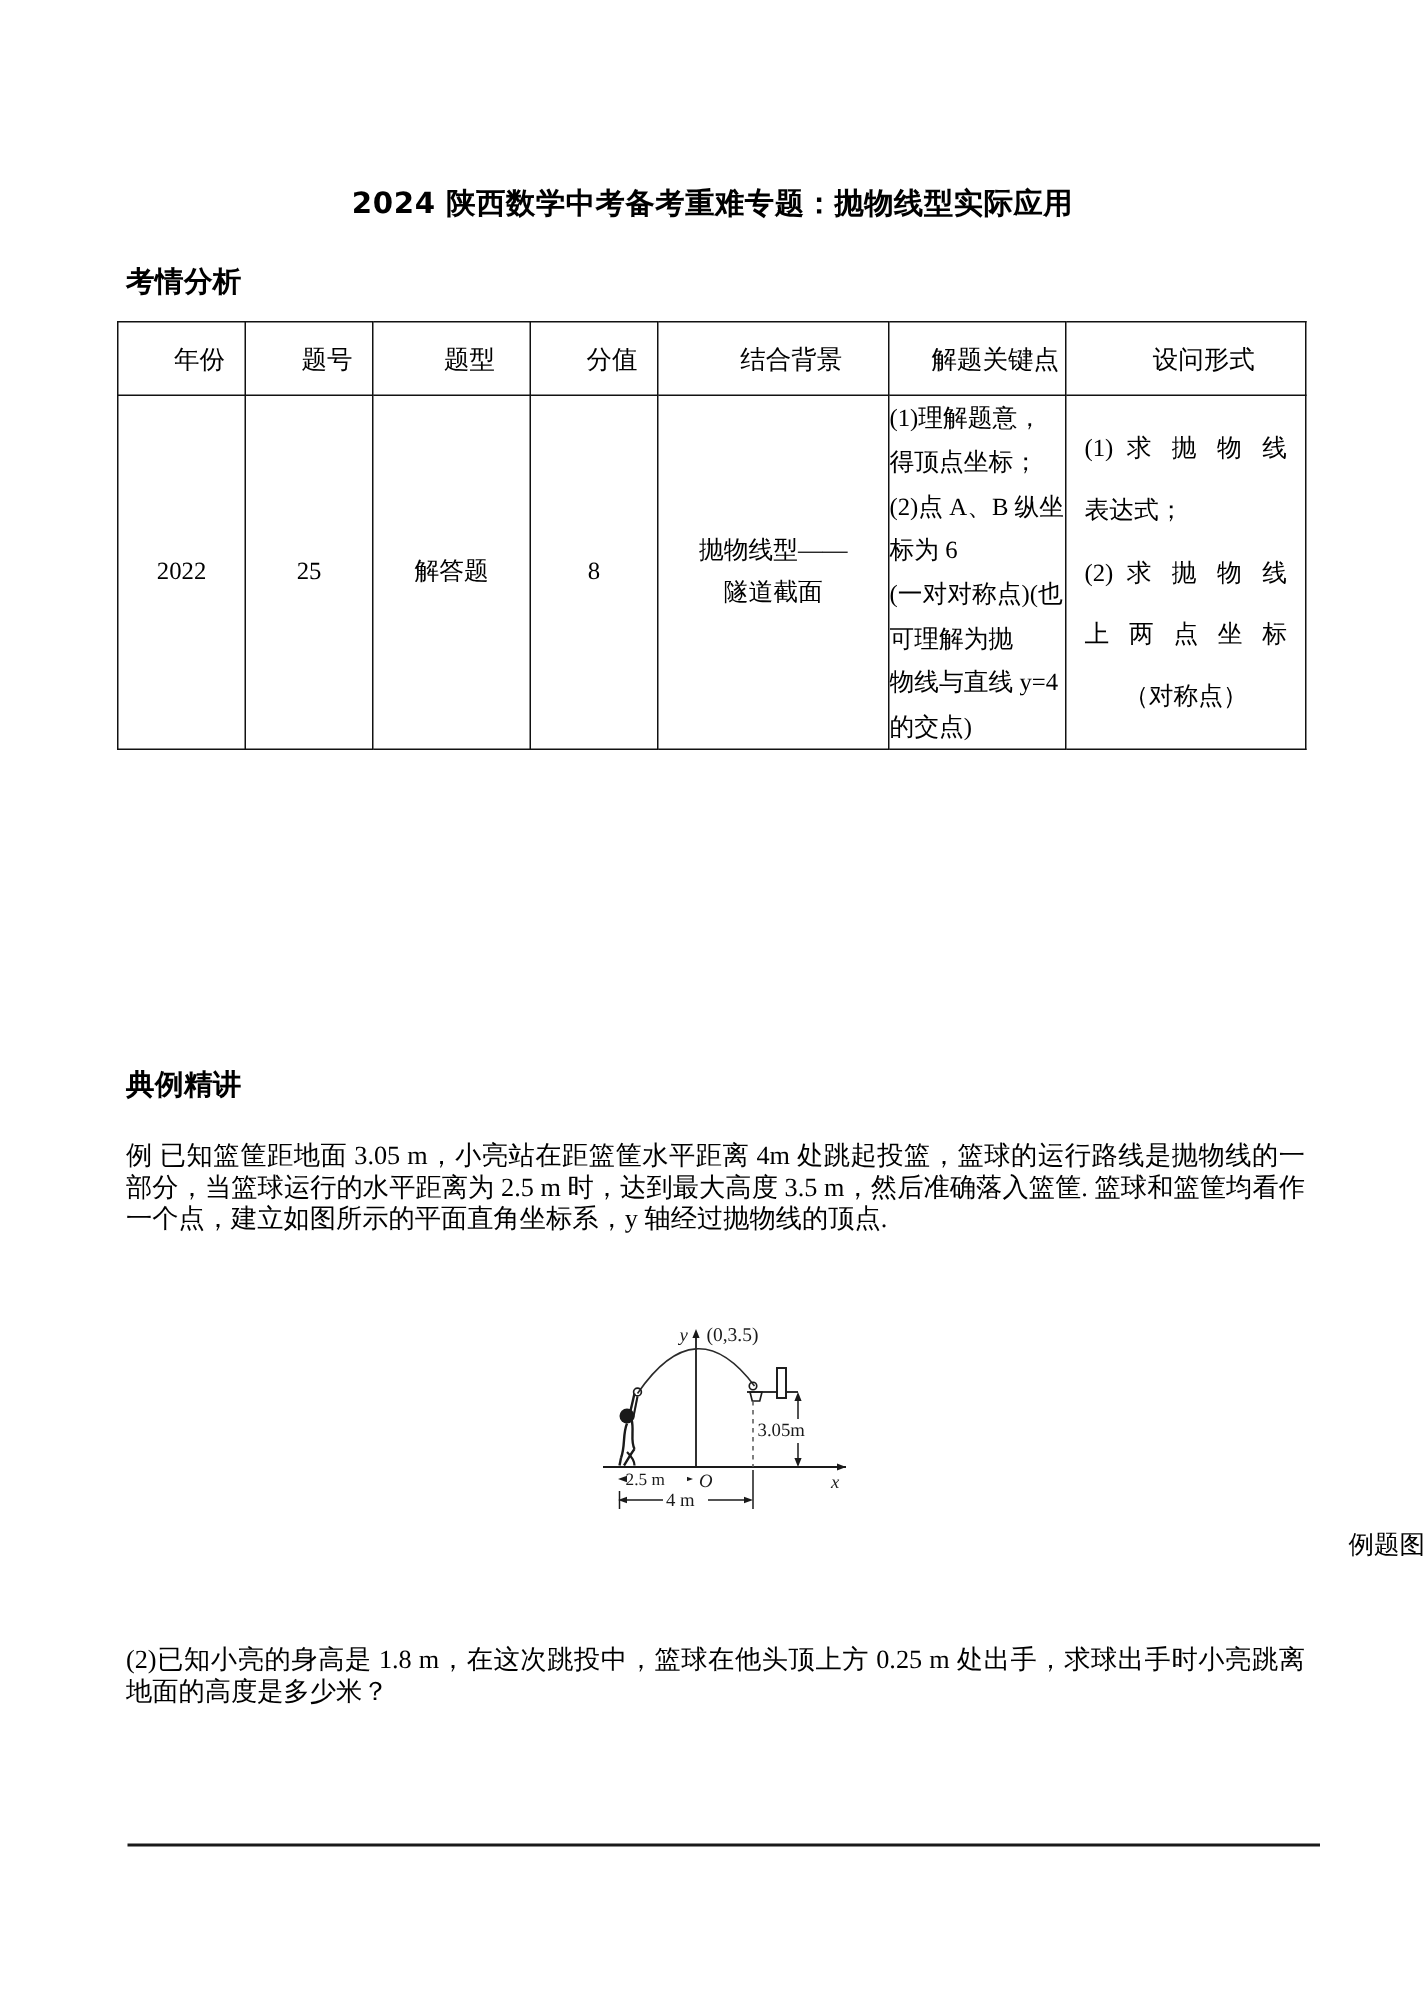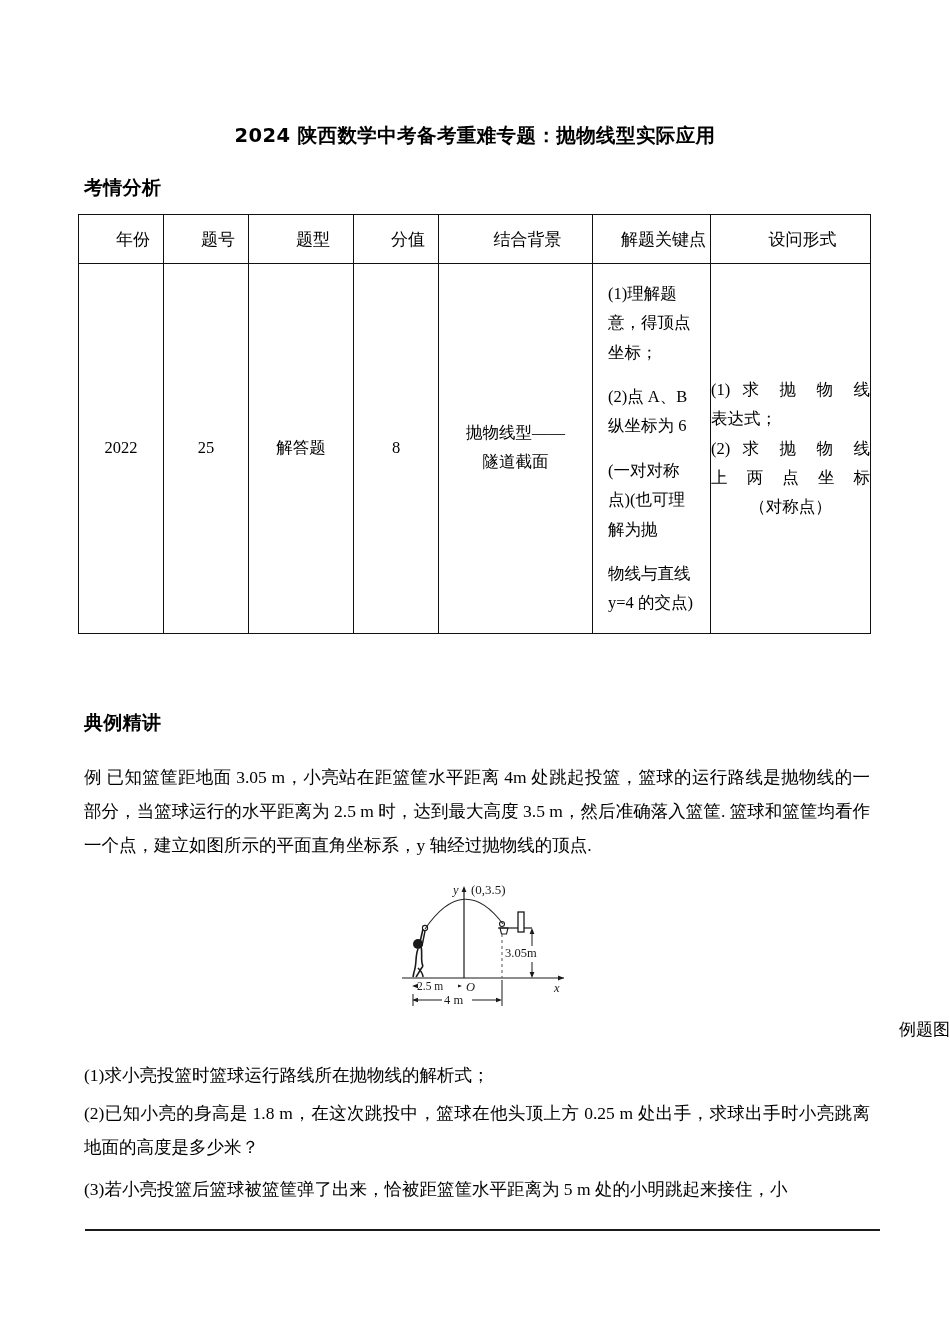--- a/index.html
+++ b/index.html
@@ -88,43 +88,43 @@
     font-size: 16.5px;
   }
   .cell-ask {
     text-align: justify;
     text-align-last: justify;
     line-height: 1.78;
     padding: 2px 10px;
     font-size: 16.5px;
   }
   .cell-ask p {
-    margin: 0;
+    margin: 12px;
     text-align: justify;
     text-align-last: justify;
   }
   .cell-ask p.last-center {
     text-align: center;
     text-align-last: center;
   }
-  .cell-key p { margin: 15px; }
+  .cell-key p { margin: 0; }
 
   
   .col-year { width: 60px; }
   .col-num  { width: 80px; margin-left: 11px; }
   .col-type { width: 60px; }
   .col-score{ width: 129px; margin-top: 36px; }
 
   
   .para {
     position: absolute;
     left: 84px;
     width: 786px;
     font-size: 17.5px;
-    line-height: 34px;
+    line-height: 21px;
     text-align: justify;
     text-justify: inter-ideograph;
   }
   #p-example { top: 760px; }
   #p-q1 { top: 1058px; }
   #p-q2 { top: 1096px; width: 786px; }
   #p-q3 { top: 1172px; }
 
   .fig-caption {
     position: absolute;
@@ -269,19 +269,17 @@
 
       <text x="61" y="18" font-family="Liberation Serif, serif" font-size="12.5" font-style="italic" fill="#1a1a1a">y</text>
       <text x="162" y="116" font-family="Liberation Serif, serif" font-size="12.5" font-style="italic" fill="#1a1a1a">x</text>
 
       <text x="79" y="18" font-family="Liberation Serif, serif" font-size="13" fill="#1a1a1a">(0,3.5)</text>
     </svg>
   </div>
 
   <div class="fig-caption">例题图</div>
 
-  <div class="para" id="p-q1">(1)求小亮投篮时篮球运行路线所在抛物线的解析式；</div>
   <div class="para" id="p-q2">(2)已知小亮的身高是 1.8 m，在这次跳投中，篮球在他头顶上方 0.25 m 处出手，求球出手时小亮跳离地面的高度是多少米？</div>
-  <div class="para" id="p-q3">(3)若小亮投篮后篮球被篮筐弹了出来，恰被距篮筐水平距离为 5 m 处的小明跳起来接住，小</div>
 
   <div class="bottom-rule"></div>
 
 </div>
 
 </body></html>

